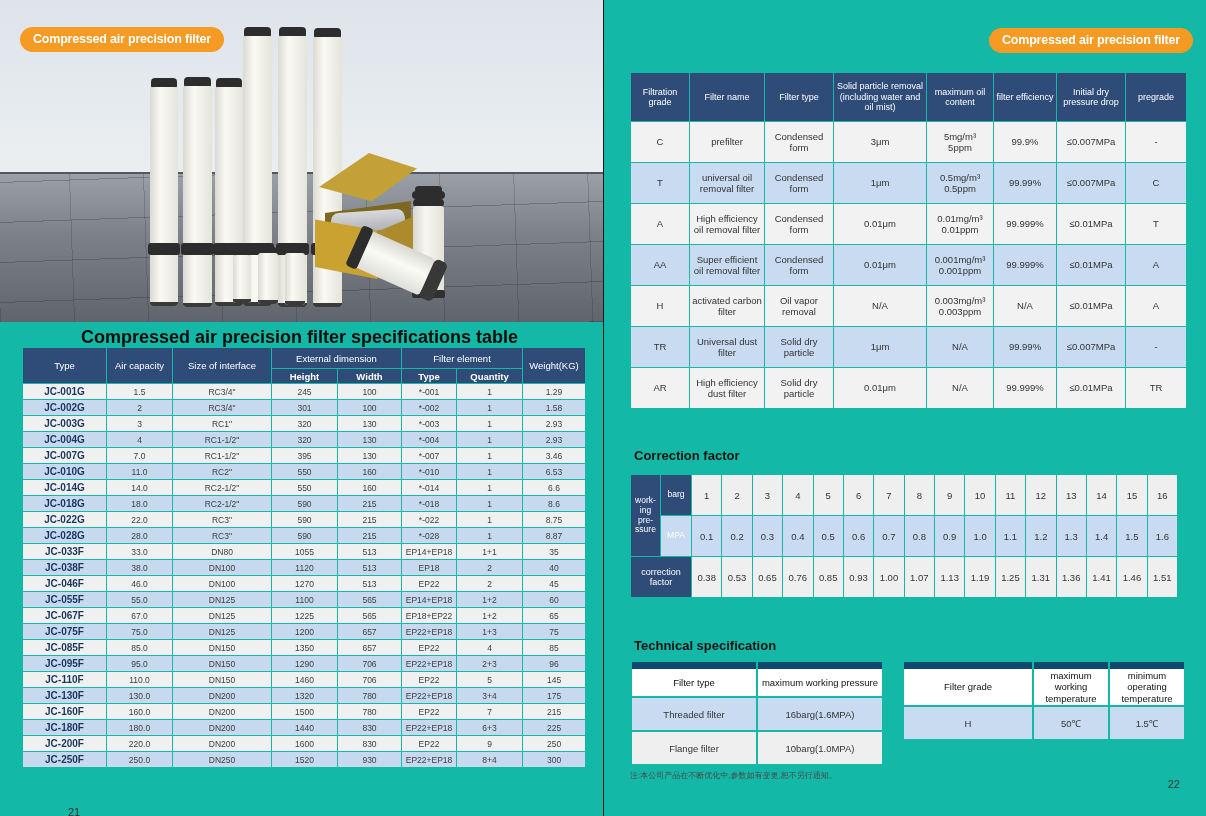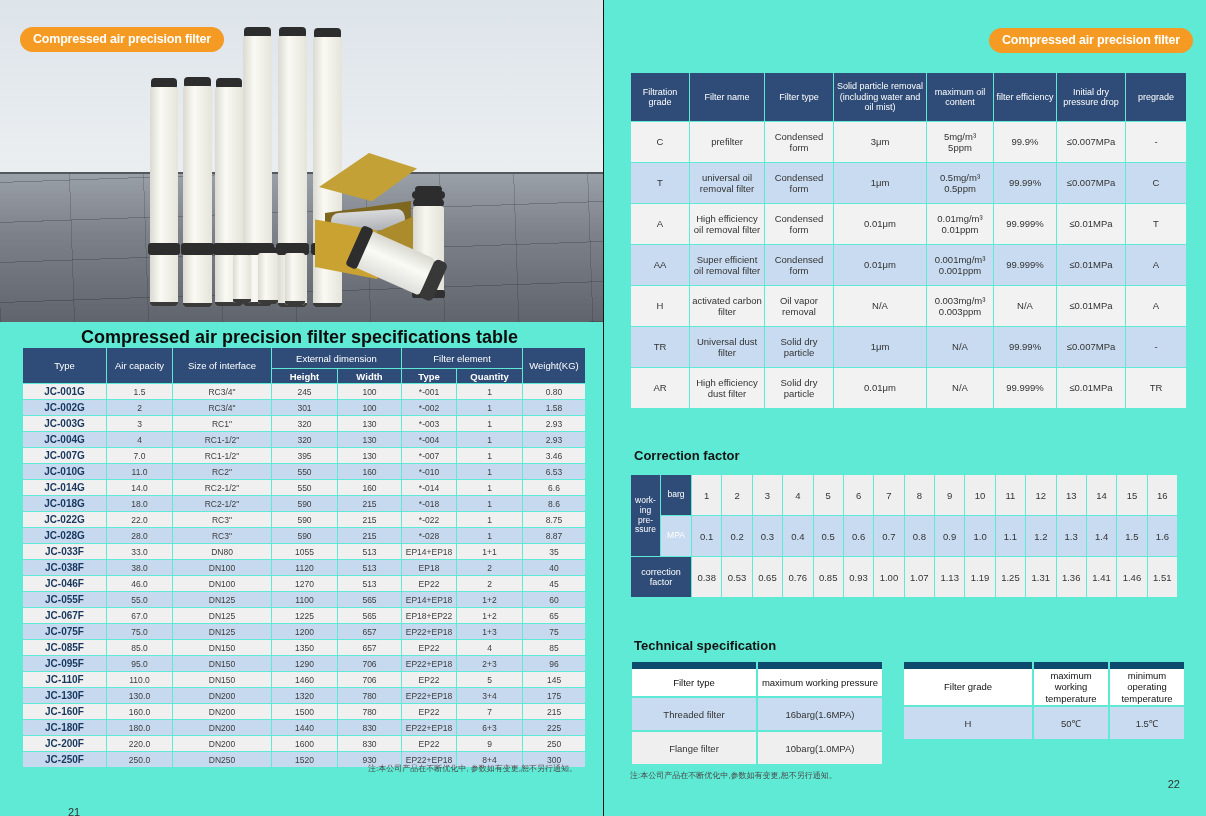--- a/index.html
+++ b/index.html
@@ -1,18 +1,18 @@
 <!DOCTYPE html>
 <html><head>
 <meta charset="utf-8">
 <style>
   html,body{margin:0;padding:0;background:#ffffff;}
   *{box-sizing:border-box;}
   .canvas{
-    position:relative;width:1206px;height:816px;background:#5eead4;overflow:hidden;
+    position:relative;width:1206px;height:816px;background:#14b8a6;overflow:hidden;
     font-family:"Liberation Sans", sans-serif;color:#222;
   }
   .divider{position:absolute;left:603px;top:0;width:1px;height:816px;background:#15161a;}
 
   
   .badge{
     position:absolute;height:25px;line-height:25px;padding:0 13px;border-radius:13px;
     background:#f59a23;color:#ffffff;font-weight:bold;font-size:12.5px;letter-spacing:-0.2px;white-space:nowrap;
   }
   .badge-left{left:20px;top:27px;}
@@ -227,21 +227,21 @@
     </thead>
     <tbody>
         <tr>
           <td>JC-001G</td>
           <td>1.5</td>
           <td>RC3/4"</td>
           <td>245</td>
           <td>100</td>
           <td>*-001</td>
           <td>1</td>
-          <td>0.80</td>
+          <td>1.29</td>
         </tr>
         <tr>
           <td>JC-002G</td>
           <td>2</td>
           <td>RC3/4"</td>
           <td>301</td>
           <td>100</td>
           <td>*-002</td>
           <td>1</td>
           <td>1.58</td>
@@ -462,21 +462,20 @@
           <td>DN250</td>
           <td>1520</td>
           <td>930</td>
           <td>EP22+EP18</td>
           <td>8+4</td>
           <td>300</td>
         </tr>
       </tbody>
   </table>
 
-  <div class="note note-left">注:本公司产品在不断优化中, 参数如有变更,恕不另行通知。</div>
   <div class="pagenum pagenum-left">21</div>
 
   <div class="divider"></div>
 
   <div class="badge badge-right">Compressed air precision filter</div>
 
   <table class="grade-table">
     <colgroup>
       <col style="width:58px">
         <col style="width:74px">

